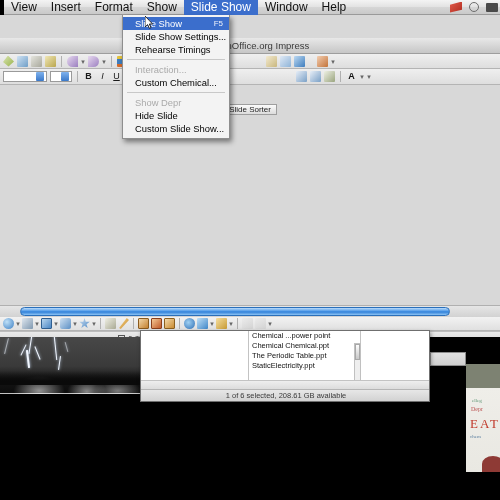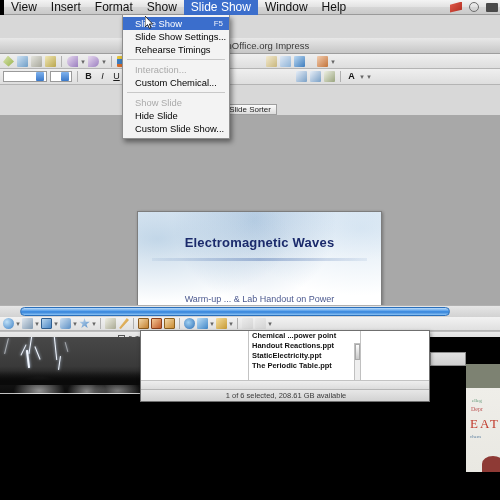--- a/index.html
+++ b/index.html
@@ -139,21 +139,21 @@
   
   #finder {
     position:absolute; left:140px; top:330px; width:290px; height:72px;
     background:#e9e9e9; border:1px solid #6f6f6f;
     box-shadow:1px 2px 4px rgba(0,0,0,.4);
     overflow:hidden;
   }
   #fd-body { position:absolute; left:0; top:0; width:290px; height:60px; display:flex; }
   #fd-colA { width:108px; background:#fff; border-right:1px solid #c3c3c3; }
   #fd-colB { width:112px; background:#fff; border-right:1px solid #c3c3c3; }
-  #fd-list { width:100%;font-weight:bold; }
+  #fd-list { width:100%; }
   .fd-item { height:10px; line-height:10px; font-size:7.5px; color:#111; padding-left:3px; white-space:nowrap; overflow:hidden; }
   #fd-vscroll { position:absolute; right:68px; top:12px; width:7px; height:44px;
                 background:#eee; border:1px solid #c0c0c0; }
   #fd-vthumb { position:absolute; left:0; top:0; width:5px; height:16px; background:linear-gradient(to bottom,#fdfdfd,#c7c7c7); border:1px solid #a8a8a8;}
   #fd-colC { flex:1; background:#fff; }
   #fd-hscroll { position:absolute; left:0; bottom:12px; width:290px; height:9px;
                 background:linear-gradient(to bottom,#eee,#dcdcdc); border-top:1px solid #c3c3c3; }
   #fd-status {
     position:absolute; left:0; bottom:0; width:290px; height:12px;
     background:linear-gradient(to bottom,#e7e7e7,#d2d2d2); border-top:1px solid #b5b5b5;
@@ -269,28 +269,20 @@
       <span class="dot">▾</span>
       <span class="dot">▾</span>
     </div>
 
     <div id="viewtabs">
       <div class="vtab">Notes</div>
       <div class="vtab">Handout</div>
       <div class="vtab">Slide Sorter</div>
     </div>
 
-    <div id="canvas">
-      <div id="slide">
-        <div id="slide-bg"></div>
-        <div id="slide-title">Electromagnetic Waves</div>
-        <div id="slide-rule"></div>
-        <div id="slide-sub">Warm-up ... &amp; Lab Handout on Power</div>
-      </div>
-    </div>
 
     <div id="hscroll">
       <div id="hthumb"></div>
     </div>
 
     <div id="drawbar">
       <span class="ic" style="background:radial-gradient(circle at 35% 35%,#bfe0f7,#3c7fc4);border-radius:50%;"></span>
       <span class="dot">▾</span>
       <span class="ic" style="background:linear-gradient(135deg,#dfe7ef,#7f98b0);"></span>
       <span class="dot">▾</span>
@@ -336,23 +328,23 @@
       <span class="sb-cell">lyt-waterstorm</span>
     </div>
   </div>
 
   <div id="finder">
     <div id="fd-body">
       <div id="fd-colA"></div>
       <div id="fd-colB">
         <div id="fd-list">
           <div class="fd-item">Chemical ...power point</div>
-          <div class="fd-item">Handout Reactions.ppt</div>
+          <div class="fd-item">Chemical Chemical.ppt</div>
+          <div class="fd-item">The Periodic Table.ppt</div>
           <div class="fd-item">StaticElectricity.ppt</div>
-          <div class="fd-item">The Periodic Table.ppt</div>
         </div>
       </div>
       <div id="fd-colC"></div>
     </div>
     <div id="fd-vscroll">
       <div id="fd-vthumb"></div>
     </div>
     <div id="fd-hscroll"></div>
     <div id="fd-status">
       <span>1 of 6 selected, 208.61 GB available</span>
@@ -387,21 +379,21 @@
     </div>
     <div class="dd-sep"></div>
     <div class="dd-item dis">
       <span>Interaction...</span>
     </div>
     <div class="dd-item">
       <span>Custom Chemical...</span>
     </div>
     <div class="dd-sep"></div>
     <div class="dd-item dis">
-      <span>Show Slide</span>
+      <span>Show Depr</span>
     </div>
     <div class="dd-item">
       <span>Hide Slide</span>
     </div>
     <div class="dd-item">
       <span>Custom Slide Show...</span>
     </div>
   </div>
 
   <svg id="cursor" viewBox="0 0 9 13">

